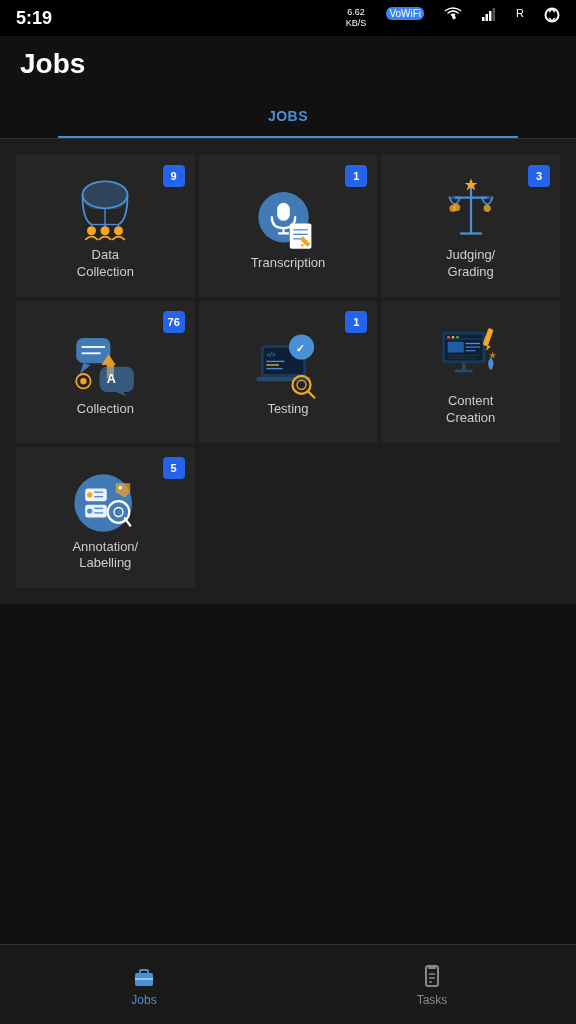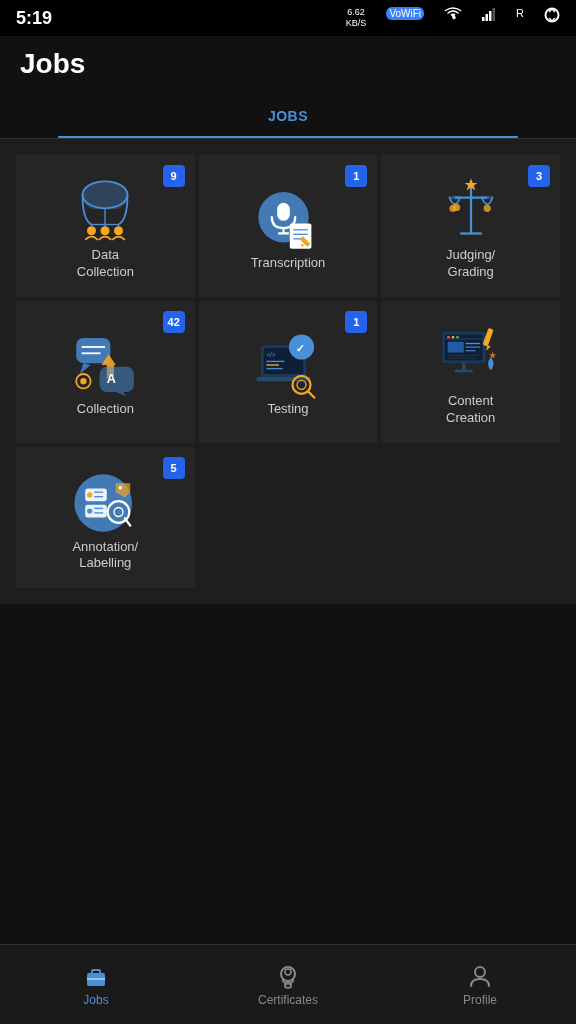--- a/index.html
+++ b/index.html
@@ -275,21 +275,21 @@
         <polygon points="40,4 42,9 47,9 43,12 45,17 40,14 35,17 37,12 33,9 38,9" fill="#f5a623"></polygon>
 
         <circle cx="20" cy="37" r="4" fill="#f5a623" opacity="0.8"></circle>
         <circle cx="24" cy="36" r="4" fill="#f5a623" opacity="0.8"></circle>
         <circle cx="58" cy="37" r="4" fill="#f5a623" opacity="0.8"></circle>
       </svg>
       <span class="job-label">Judging/<br>Grading</span>
     </div>
 
     <div class="job-cell">
-      <div class="badge">42</div>
+      <div class="badge">76</div>
       <svg class="icon-svg" viewBox="0 0 80 80">
 
         <rect x="8" y="10" width="38" height="28" rx="8" fill="#4a90d9" opacity="0.8"></rect>
         <polygon points="16,38 12,50 24,40" fill="#4a90d9" opacity="0.8"></polygon>
 
         <line x1="14" y1="20" x2="40" y2="20" stroke="#fff" stroke-width="2"></line>
         <line x1="14" y1="27" x2="35" y2="27" stroke="#fff" stroke-width="2"></line>
 
         <polygon points="36,40 44,28 52,40 50,40 50,52 42,55 42,40" fill="#f5a623" opacity="0.9"></polygon>
 
@@ -391,35 +391,27 @@
 
   <div class="nav-item active">
     <svg class="nav-icon" viewBox="0 0 26 26">
       <rect x="4" y="10" width="18" height="13" rx="2" fill="#4a90d9"></rect>
       <rect x="9" y="7" width="8" height="5" rx="1" fill="none" stroke="#4a90d9" stroke-width="2"></rect>
       <line x1="4" y1="16" x2="22" y2="16" stroke="#fff" stroke-width="1.5" opacity="0.6"></line>
     </svg>
     <span class="nav-label" style="color:#4a90d9;">Jobs</span>
   </div>
 
+
   <div class="nav-item">
     <svg class="nav-icon" viewBox="0 0 26 26">
-      <circle cx="13" cy="11" r="7" fill="none" stroke="#888" stroke-width="2"></circle>
-      <circle cx="13" cy="9" r="3" fill="none" stroke="#888" stroke-width="1.5"></circle>
-      <path d="M7 17 Q10 21 13 21 Q16 21 19 17" fill="none" stroke="#888" stroke-width="1.5"></path>
-      <circle cx="13" cy="22" r="3" fill="none" stroke="#888" stroke-width="1.5"></circle>
-      <line x1="11" y1="19" x2="10" y2="25" stroke="#888" stroke-width="1.5"></line>
-      <line x1="15" y1="19" x2="16" y2="25" stroke="#888" stroke-width="1.5"></line>
+      <rect x="7" y="3" width="12" height="20" rx="2" fill="none" stroke="#888" stroke-width="2"></rect>
+      <rect x="9" y="2" width="8" height="4" rx="1" fill="#888"></rect>
+      <line x1="10" y1="11" x2="16" y2="11" stroke="#888" stroke-width="1.5"></line>
+      <line x1="10" y1="15" x2="16" y2="15" stroke="#888" stroke-width="1.5"></line>
+      <line x1="10" y1="19" x2="13" y2="19" stroke="#888" stroke-width="1.5"></line>
     </svg>
-    <span class="nav-label">Certificates</span>
+    <span class="nav-label">Tasks</span>
   </div>
 
 
-  <div class="nav-item">
-    <svg class="nav-icon" viewBox="0 0 26 26">
-      <circle cx="13" cy="9" r="5" fill="none" stroke="#888" stroke-width="2"></circle>
-      <path d="M4 23 Q4 16 13 16 Q22 16 22 23" fill="none" stroke="#888" stroke-width="2" stroke-linecap="round"></path>
-    </svg>
-    <span class="nav-label">Profile</span>
-  </div>
-
 
 </div>
 
 </body></html>

